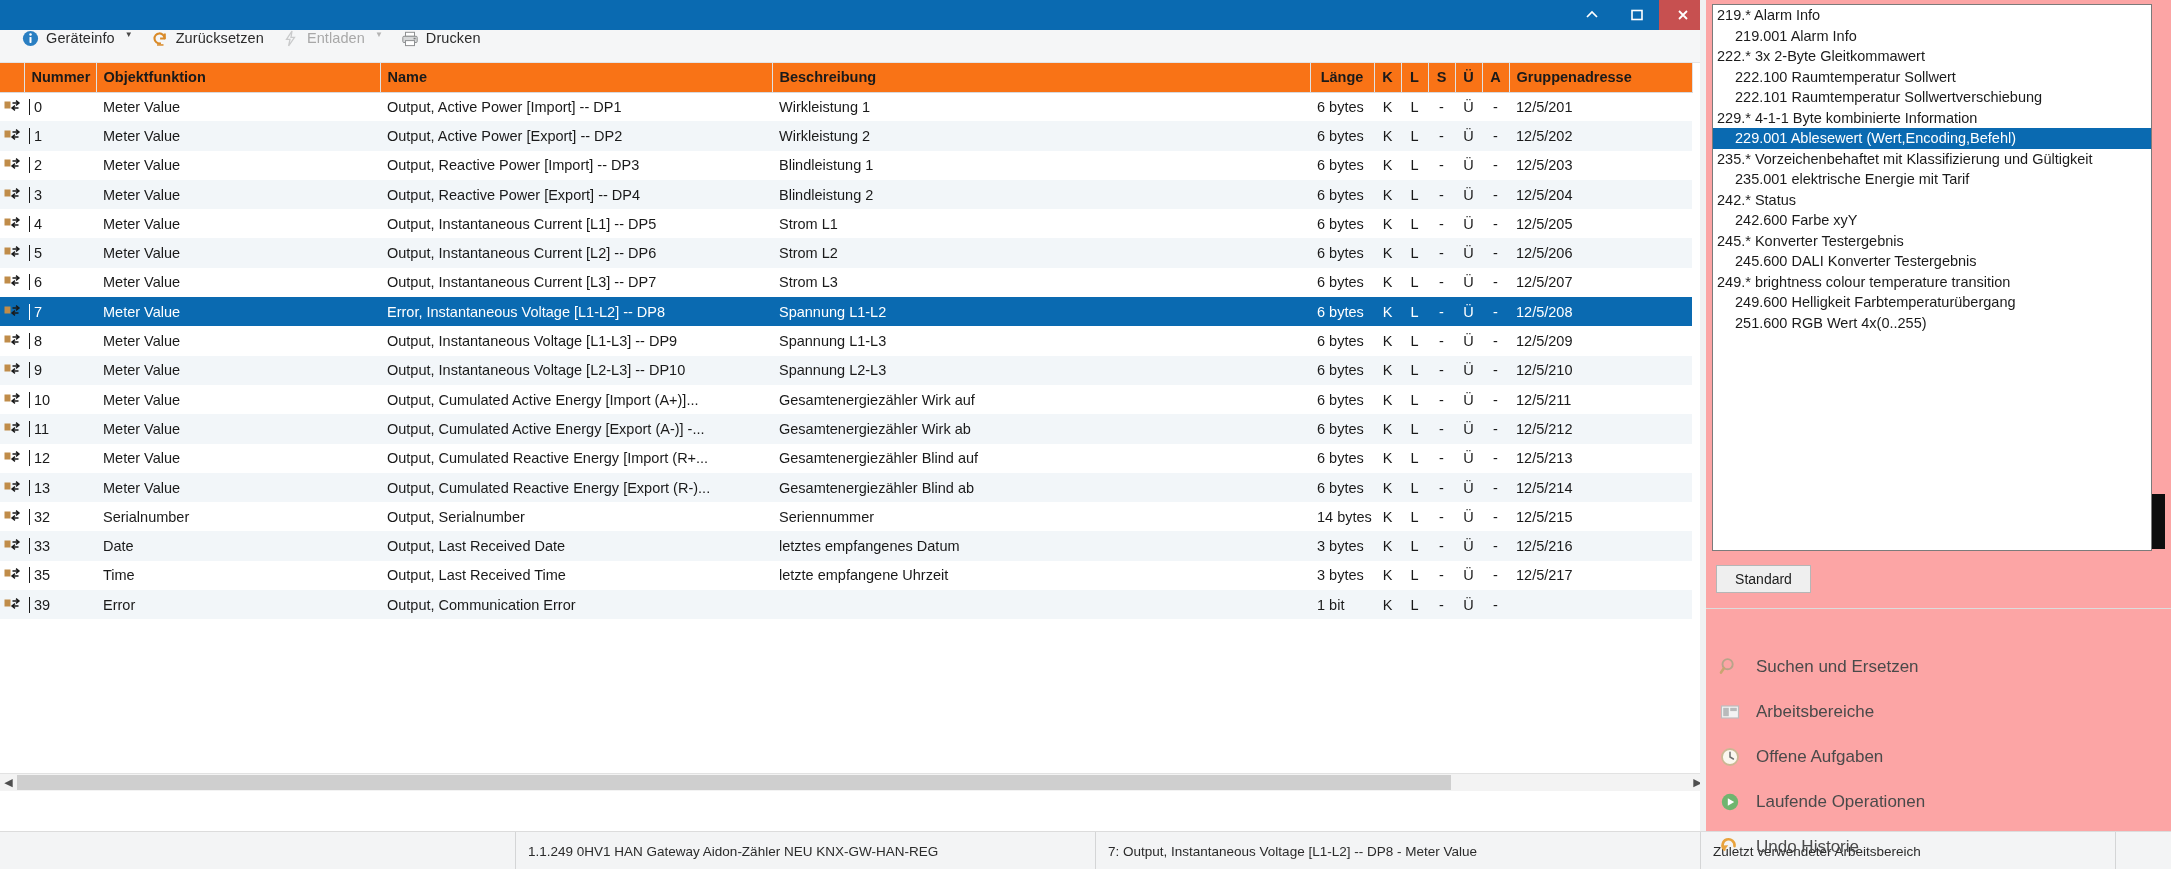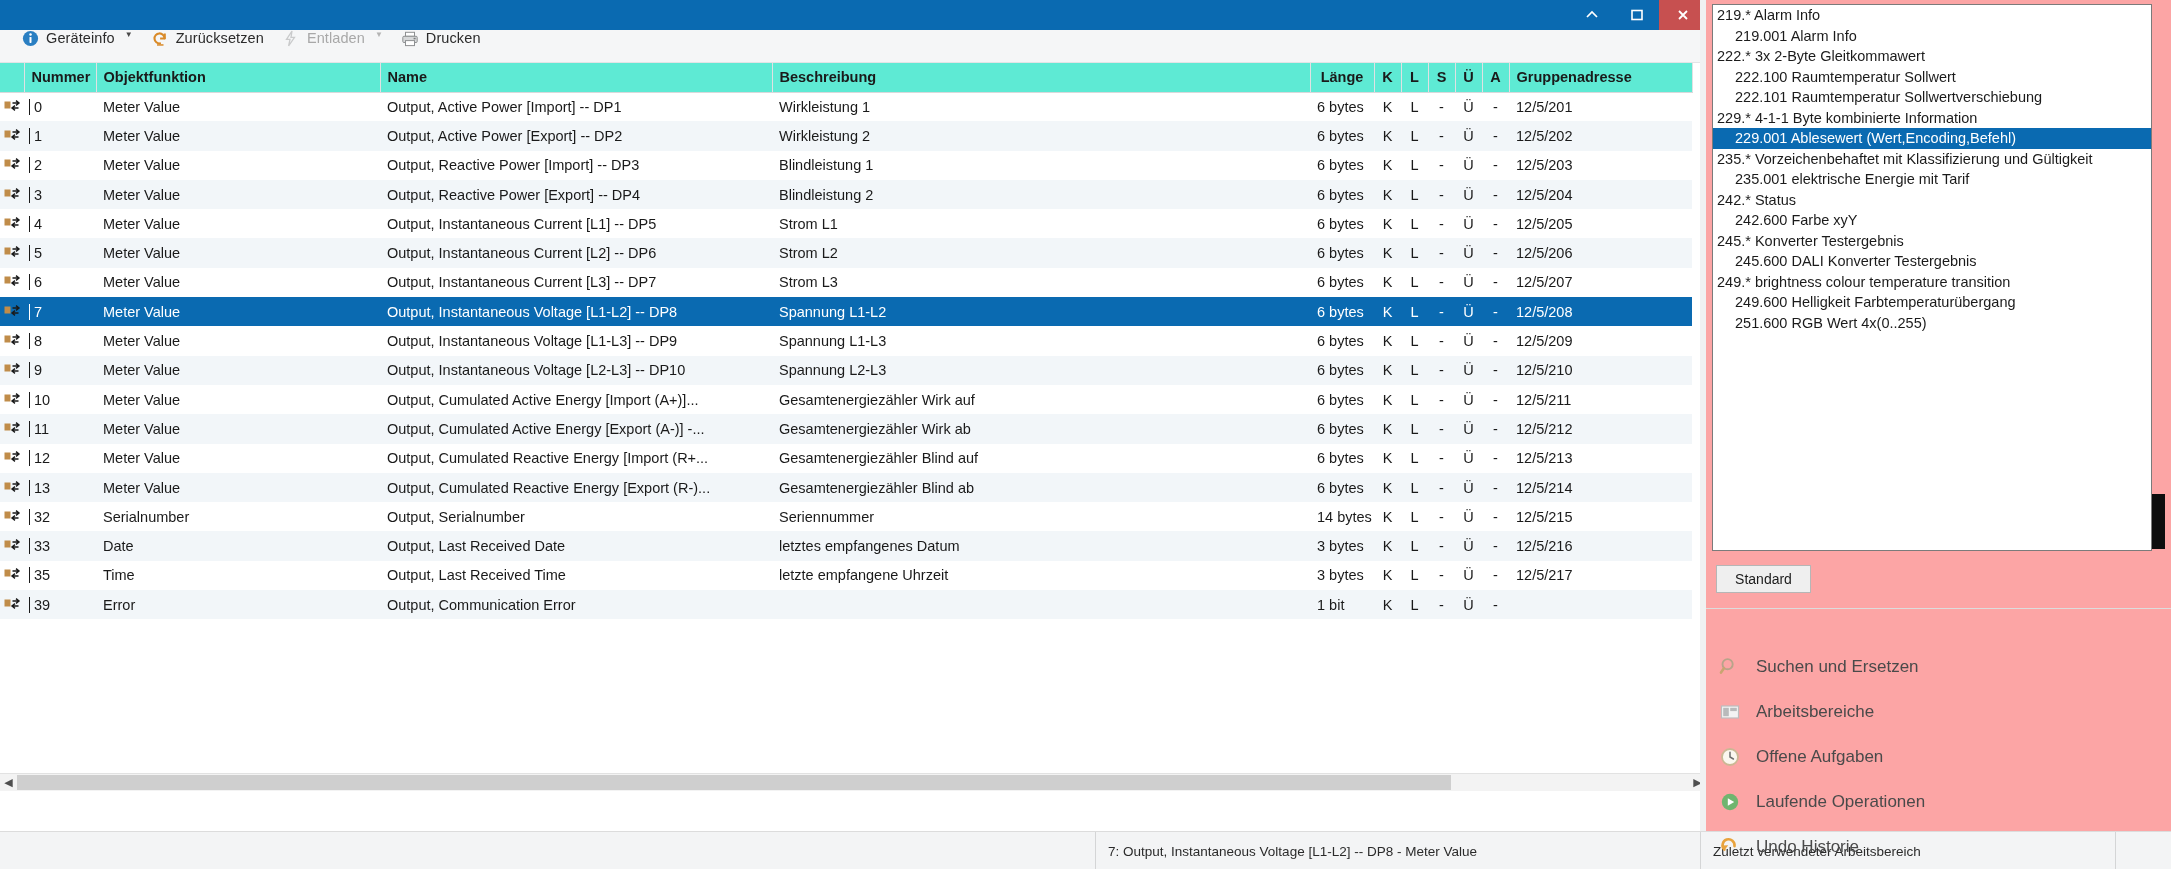--- a/index.html
+++ b/index.html
@@ -52,21 +52,21 @@
   }
   .searchbox input::placeholder { color: #9a9a9a; }
 
   
   .tablewrap {
     position: absolute; left: 0; top: 63px; width: 1706px; height: 710px;
     background: #ffffff; overflow: hidden;
   }
   table.grid { border-collapse: collapse; width: 1692px; table-layout: fixed; }
   table.grid th {
-    height: 29px; background: #5eead4; font-weight: bold; font-size: 14.5px;
+    height: 29px; background: #f97316; font-weight: bold; font-size: 14.5px;
     color: #1a1a1a; text-align: left; padding: 0 7px;
     border-right: 1px solid #e0e1e3; border-bottom: 1px solid #d8d9db;
     white-space: nowrap; overflow: hidden;
   }
   table.grid th.ctr { text-align: center; padding: 0 3px; }
   table.grid td {
     height: 29.3px; font-size: 14.5px; color: #1a1a1a; padding: 0 7px;
     white-space: nowrap; overflow: hidden; text-overflow: clip;
   }
   table.grid td.ctr { text-align: center; padding: 0 2px; }
@@ -399,21 +399,21 @@
           <tr class="row sel">
             <td class="cellico"><svg width="17" height="15" viewBox="0 0 17 15">
   <rect x="0.5" y="3.5" width="6" height="7" fill="#c08c49"></rect>
   <path d="M8.5 5 L14.5 5 M12 2.6 L15 5 L12 7.4" stroke="#1a1a1a" stroke-width="1.4" fill="none"></path>
   <path d="M14.5 10 L8.5 10 M11 7.6 L8 10 L11 12.4" stroke="#1a1a1a" stroke-width="1.4" fill="none"></path>
 </svg></td>
             <td style="padding:0">
               <span class="numcell"><span class="sep"></span>7</span>
             </td>
             <td class="">Meter Value</td>
-            <td class="">Output, Instantaneous Voltage [L1-L2] -- DP8</td>
+            <td class="">Error, Instantaneous Voltage [L1-L2] -- DP8</td>
             <td class="">Spannung L1-L2</td>
             <td class="">6 bytes</td>
             <td class="ctr">K</td>
             <td class="ctr">L</td>
             <td class="ctr">-</td>
             <td class="ctr">Ü</td>
             <td class="ctr">-</td>
             <td class="">12/5/208</td>
           </tr>
           <tr class="row">
@@ -638,20 +638,21 @@
     </div>
     <div class="tab" style="left:220px;">
       <span>Parameter</span>
       <svg class="skew" viewBox="0 0 26 35" preserveAspectRatio="none">
         <path d="M0,0 L14,35" stroke="#dcdcdc" stroke-width="1.4" fill="none"></path>
       </svg>
     </div>
   </div>
 
   <div class="statusbar">
+    <div class="sb-cell" style="left:515px;width:580px;">1.1.249 0HV1 HAN Gateway Aidon-Zähler NEU KNX-GW-HAN-REG</div>
     <div class="sb-cell" style="left:1095px;width:605px;">7: Output, Instantaneous Voltage [L1-L2] -- DP8 - Meter Value</div>
     <div class="sb-cell" style="left:1700px;width:415px;">Zuletzt verwendeter Arbeitsbereich</div>
     <div class="sb-cell" style="left:2115px;width:56px;"></div>
   </div>
 
   <div class="panel-edge"></div>
   <div class="rightpanel">
 
     <div class="dptwrap">
       <div id="dpt-body">

